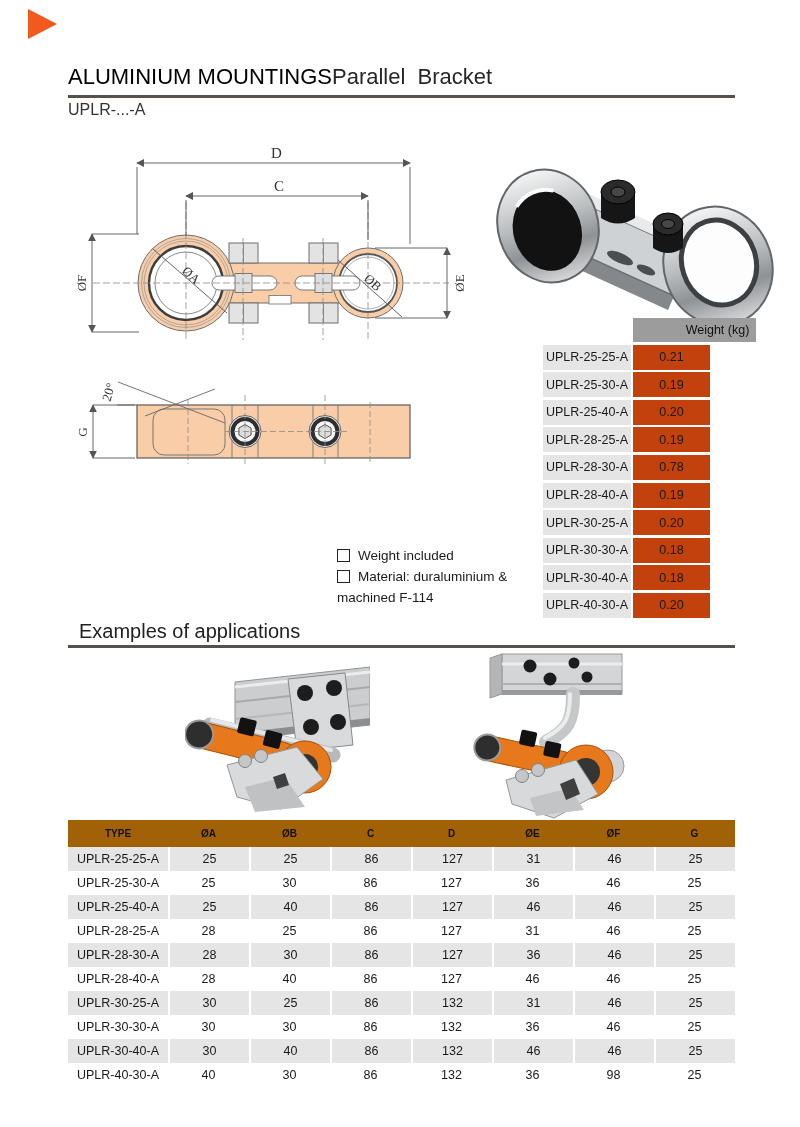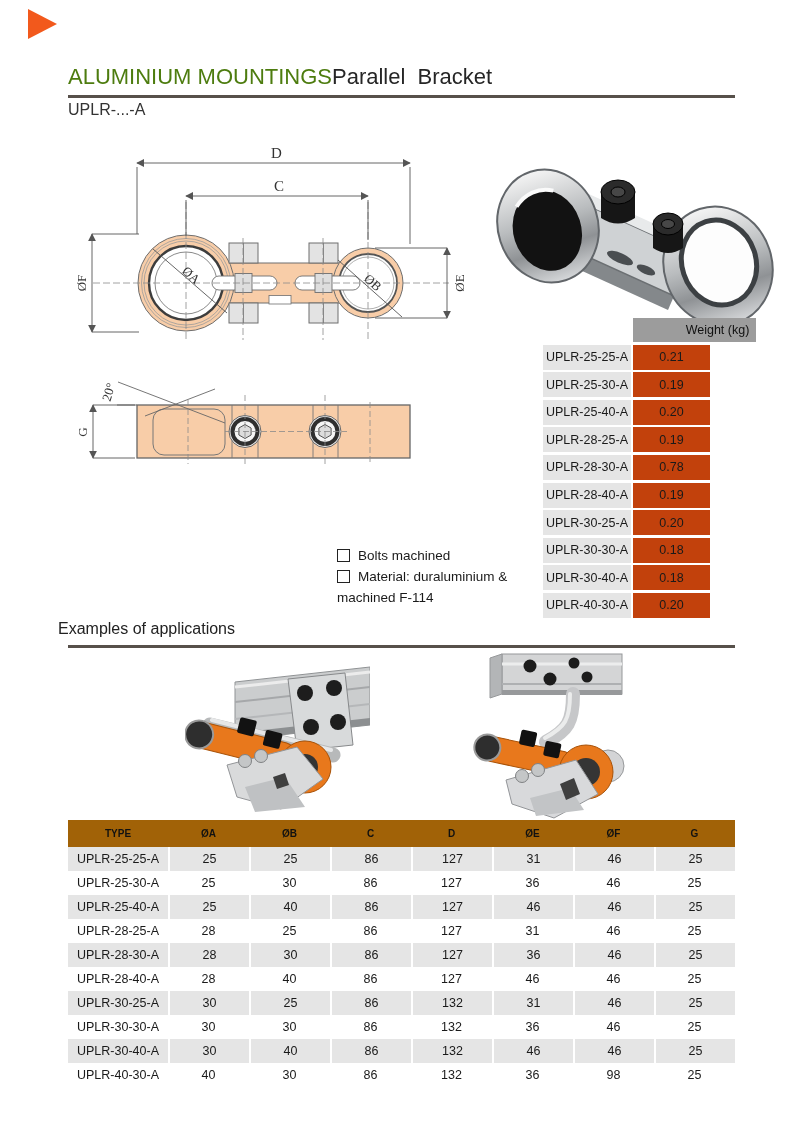--- a/index.html
+++ b/index.html
@@ -5,27 +5,27 @@
   html,body{margin:0;padding:0;background:#fff;}
   body{width:800px;height:1127px;position:relative;overflow:hidden;
        font-family:"Liberation Sans",sans-serif;color:#1a1a1a;}
   .abs{position:absolute;}
   
   .logo-tri{left:28px;top:9px;width:0;height:0;
     border-top:15px solid transparent;border-bottom:15px solid transparent;
     border-left:29px solid #F2591C;}
   
   .title-row{left:68px;top:64px;width:667px;white-space:nowrap;font-size:22px;}
-  .title-orange{color:#4d7c0f;}
+  .title-orange{color:#000000;}
   .title-black{color:#262626;white-space:pre;text-align:right;}
   .rule{left:68px;width:667px;height:3px;background:#57504A;}
   .rule1{top:95px;}
   .subtitle{left:68px;top:101px;font-size:16px;color:#333;}
   
-  .sec2-title{left:58px;top:620px;font-size:16px;color:#222;}
+  .sec2-title{left:79px;top:620px;font-size:20px;color:#222;}
   .rule2{top:645px;}
   
   .notes{left:337px;top:548px;font-size:13.5px;color:#1a1a1a;}
   .note-line{display:flex;align-items:center;margin-bottom:6px;}
   .cbox{width:11px;height:11px;border:1.5px solid #222;margin-right:8px;flex:0 0 auto;background:#fff;}
   .note-indent{margin-top:2px;}
   
   .wtable{left:543px;top:318px;width:167px;font-size:12.5px;}
   .whead{margin-left:90px;width:77px;height:24px;background:#9C9C9C;color:#111;
          display:flex;align-items:center;justify-content:center;padding-left:46px;}
@@ -228,21 +228,21 @@
       <div class="wrow">
         <div class="wname">UPLR-40-30-A</div>
         <div class="wval">0.20</div>
       </div>
     </div>
 </div>
 
 <div class="abs notes">
   <div class="note-line">
     <span class="cbox"></span>
-    <span>Bolts machined</span>
+    <span>Weight included</span>
   </div>
   <div class="note-line">
     <span class="cbox"></span>
     <span>Material: duraluminium &amp;</span>
   </div>
   <div class="note-indent">machined F-114</div>
 </div>
 
 <div class="abs sec2-title">Examples of applications</div>
 <div class="abs rule rule2"></div>

